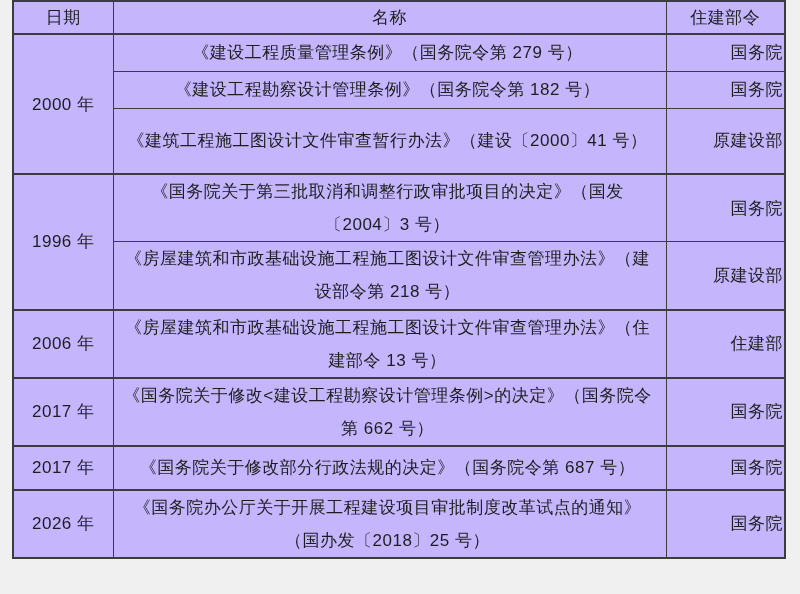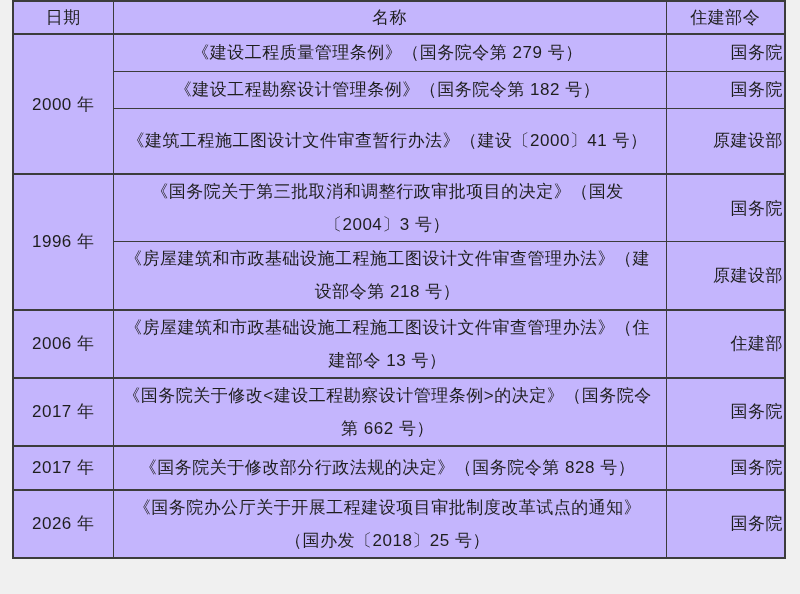--- a/index.html
+++ b/index.html
@@ -115,21 +115,21 @@
       </tr>
 
       <tr class="h67 gs">
         <td class="date">2017 年</td>
         <td class="name">《国务院关于修改&lt;建设工程勘察设计管理条例&gt;的决定》（国务院令第 662 号）</td>
         <td class="pub">国务院</td>
       </tr>
 
       <tr class="h36 gs">
         <td class="date">2017 年</td>
-        <td class="name">《国务院关于修改部分行政法规的决定》（国务院令第 828 号）</td>
+        <td class="name">《国务院关于修改部分行政法规的决定》（国务院令第 687 号）</td>
         <td class="pub">国务院</td>
       </tr>
 
       <tr class="h65 gs">
         <td class="date">2026 年</td>
         <td class="name">《国务院办公厅关于开展工程建设项目审批制度改革试点的通知》（国办发〔2018〕25 号）</td>
         <td class="pub">国务院</td>
       </tr>
     </tbody>
   </table>

